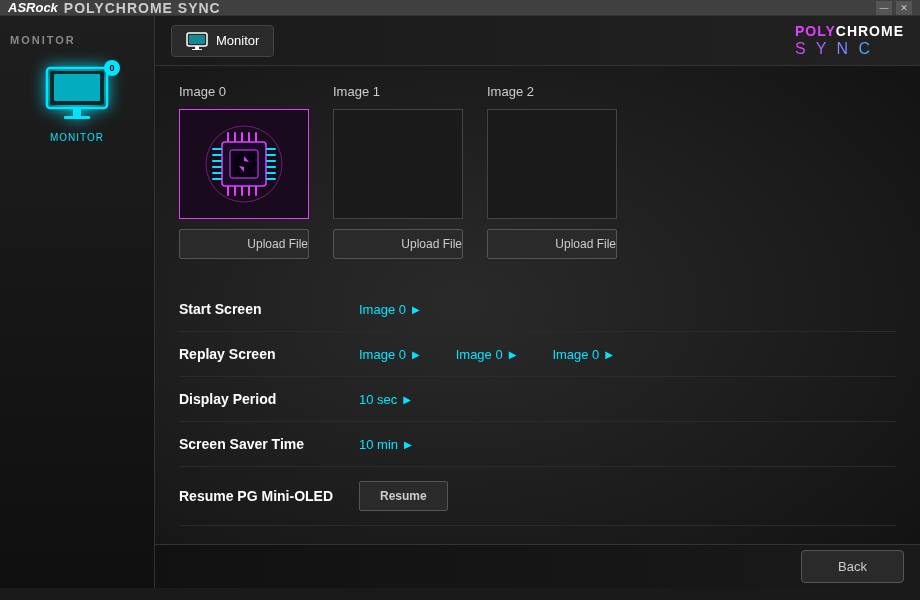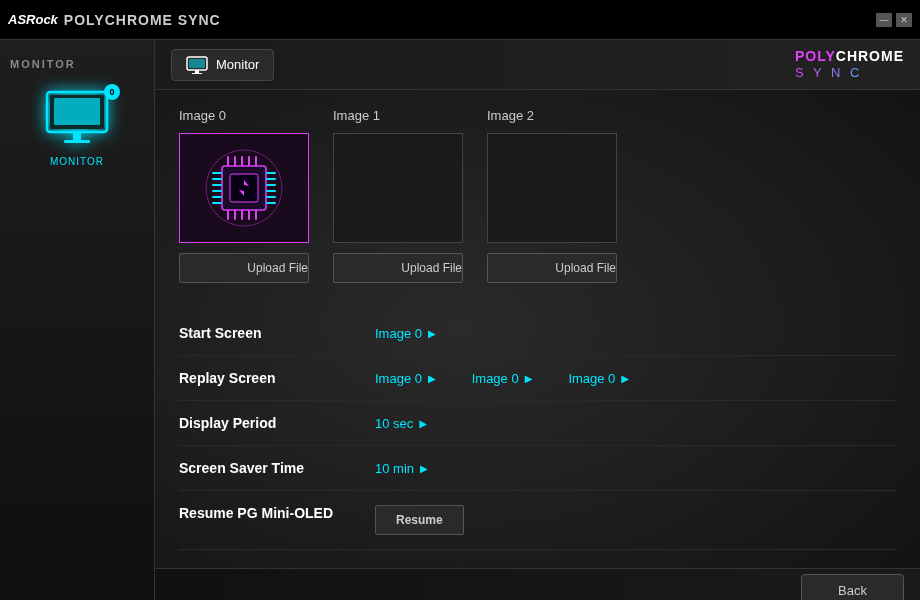--- a/index.html
+++ b/index.html
@@ -8,22 +8,22 @@
       width: 920px;
       height: 600px;
       background: #1a1a1a;
       font-family: Arial, sans-serif;
       color: #ffffff;
       overflow: hidden;
     }
 
     
     #title-bar {
-      height: 40px;
-      background: #000000;
+      height: 16px;
+      background: #404040;
       display: flex;
       align-items: center;
       justify-content: space-between;
       padding: 0 8px;
       border-bottom: 1px solid #333;
     }
 
     #title-bar-left {
       display: flex;
       align-items: center;
@@ -165,21 +165,21 @@
     }
 
     #polychrome-top {
       font-size: 14px;
       font-weight: bold;
       color: #ffffff;
       letter-spacing: 1px;
     }
 
     #polychrome-bottom {
-      font-size: 13px;
+      font-size: 16px;
       letter-spacing: 3px;
       background: linear-gradient(90deg, #e040fb, #00e5ff);
       -webkit-background-clip: text;
       -webkit-text-fill-color: transparent;
       background-clip: text;
     }
 
     
     #content-area {
       flex: 1;
@@ -245,23 +245,23 @@
 
     
     .settings-section {
       display: flex;
       flex-direction: column;
       gap: 0;
     }
 
     .setting-row {
       display: flex;
+      align-items: center;
       padding: 14px 0;
       border-bottom: 1px solid #2a2a2a;
-      gap: 16px;
     }
 
     .setting-label {
       font-size: 14px;
       color: #ffffff;
       font-weight: bold;
       width: 180px;
       flex-shrink: 0;
     }
 

